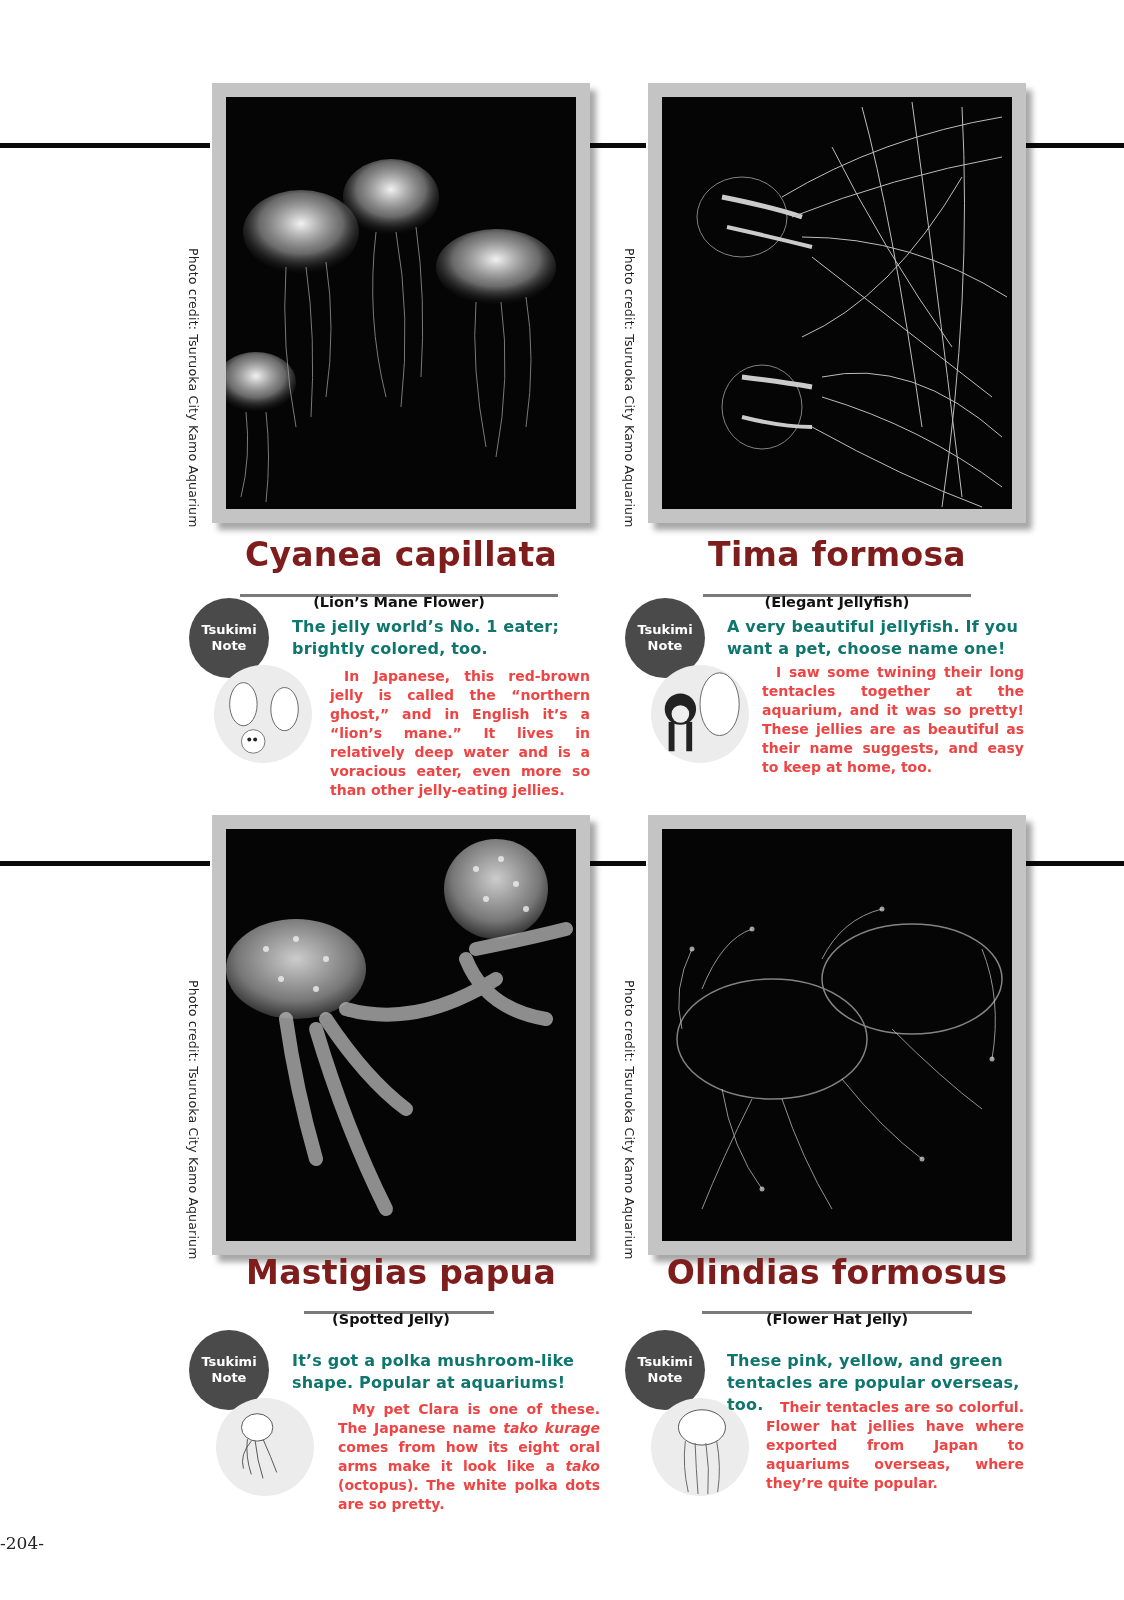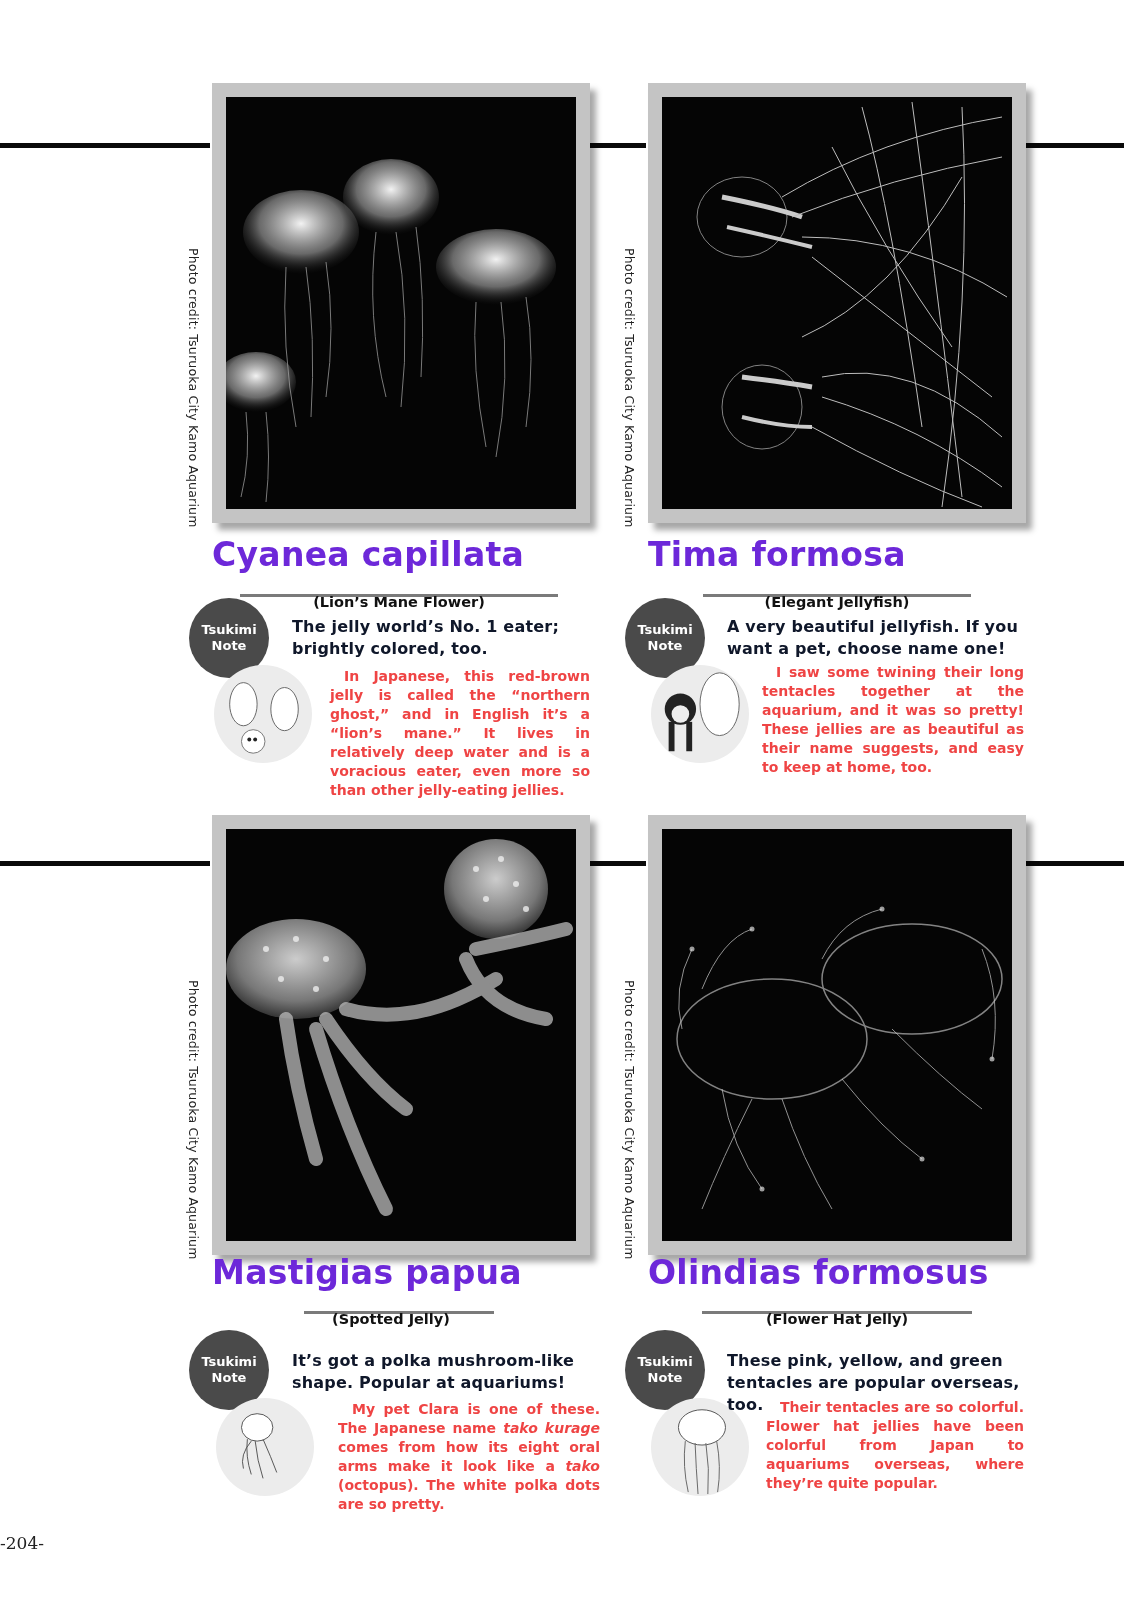--- a/index.html
+++ b/index.html
@@ -2,27 +2,27 @@
 <html><head>
 <meta charset="utf-8">
 <style>
   html, body { margin:0; padding:0; background:#fff; }
   body { width:1124px; height:1600px; position:relative; overflow:hidden; font-family:"DejaVu Sans", sans-serif; color:#111; }
   .hline { position:absolute; height:5px; background:#0a0a0a; }
   .frame { position:absolute; background:#c4c4c4; box-shadow:6px 7px 6px rgba(0,0,0,0.35); }
   .photo { position:absolute; left:14px; top:14px; right:14px; bottom:14px; background:#050505; overflow:hidden; }
   .photo svg { width:100%; height:100%; display:block; }
   .credit { position:absolute; writing-mode:vertical-rl; font-size:12.5px; color:#222; font-family:"DejaVu Sans", sans-serif; letter-spacing:0.2px; white-space:nowrap; }
-  .title { position:absolute; font-family:"DejaVu Sans", sans-serif; font-weight:bold; font-size:33px; letter-spacing:0.3px; color:#6d28d9; white-space:nowrap; }
+  .title { position:absolute; font-family:"DejaVu Sans", sans-serif; font-weight:bold; font-size:33px; letter-spacing:0.3px; color:#7f1d1d; text-align:center; white-space:nowrap; }
   .uline { position:absolute; height:3px; background:#7a7a7a; }
   .common { position:absolute; font-weight:bold; font-size:14.5px; text-align:center; white-space:nowrap; color:#111; }
   .badge { position:absolute; width:80px; height:80px; border-radius:50%; background:#4a4a4a; color:#fff; font-weight:bold; font-size:13px; text-align:center; display:flex; flex-direction:column; align-items:center; justify-content:center; line-height:16px; }
   .mini { position:absolute; width:98px; height:98px; border-radius:50%; background:#ececec; overflow:hidden; }
   .mini svg { width:100%; height:100%; display:block; }
-  .headline { position:absolute; font-weight:bold; font-size:16px; line-height:22px; color:#0f172a; letter-spacing:0.2px; }
+  .headline { position:absolute; font-weight:bold; font-size:16px; line-height:22px; color:#0f766e; letter-spacing:0.2px; }
   .body { position:absolute; font-size:14px; line-height:19px; color:#ef4444; text-align:justify; text-indent:14px;font-weight:bold; }
   .pagenum { position:absolute; left:0; right:0; top:1533px; font-family:"DejaVu Serif", serif; font-size:17px; color:#222; }
 </style>
 </head>
 <body>
 
 <div class="hline" style="left:0;top:143px;width:210px;"></div>
 <div class="hline" style="left:590px;top:143px;width:56px;"></div>
 <div class="hline" style="left:1018px;top:143px;width:106px;"></div>
 <div class="hline" style="left:0;top:861px;width:210px;"></div>
@@ -233,16 +233,16 @@
         <ellipse cx="52" cy="30" rx="24" ry="18" fill="#fff" stroke="#555"></ellipse>
         <g stroke="#666" fill="none">
           <path d="M35 44 Q32 70 38 96"></path>
           <path d="M45 46 Q46 72 48 98"></path>
           <path d="M56 46 Q60 72 58 98"></path>
           <path d="M67 44 Q72 70 68 96"></path>
         </g>
       </svg>
   </div>
   <div class="headline" style="left:727px;top:1350px;width:300px;">These pink, yellow, and green tentacles are popular overseas, too.</div>
-  <div class="body" style="left:766px;top:1398px;width:258px;">Their tentacles are so colorful. Flower hat jellies have been colorful from Japan to aquariums overseas, where they’re quite popular.</div>
+  <div class="body" style="left:766px;top:1398px;width:258px;">Their tentacles are so colorful. Flower hat jellies have where exported from Japan to aquariums overseas, where they’re quite popular.</div>
 </section>
 
 <div class="pagenum">-204-</div>
 
 </body></html>

